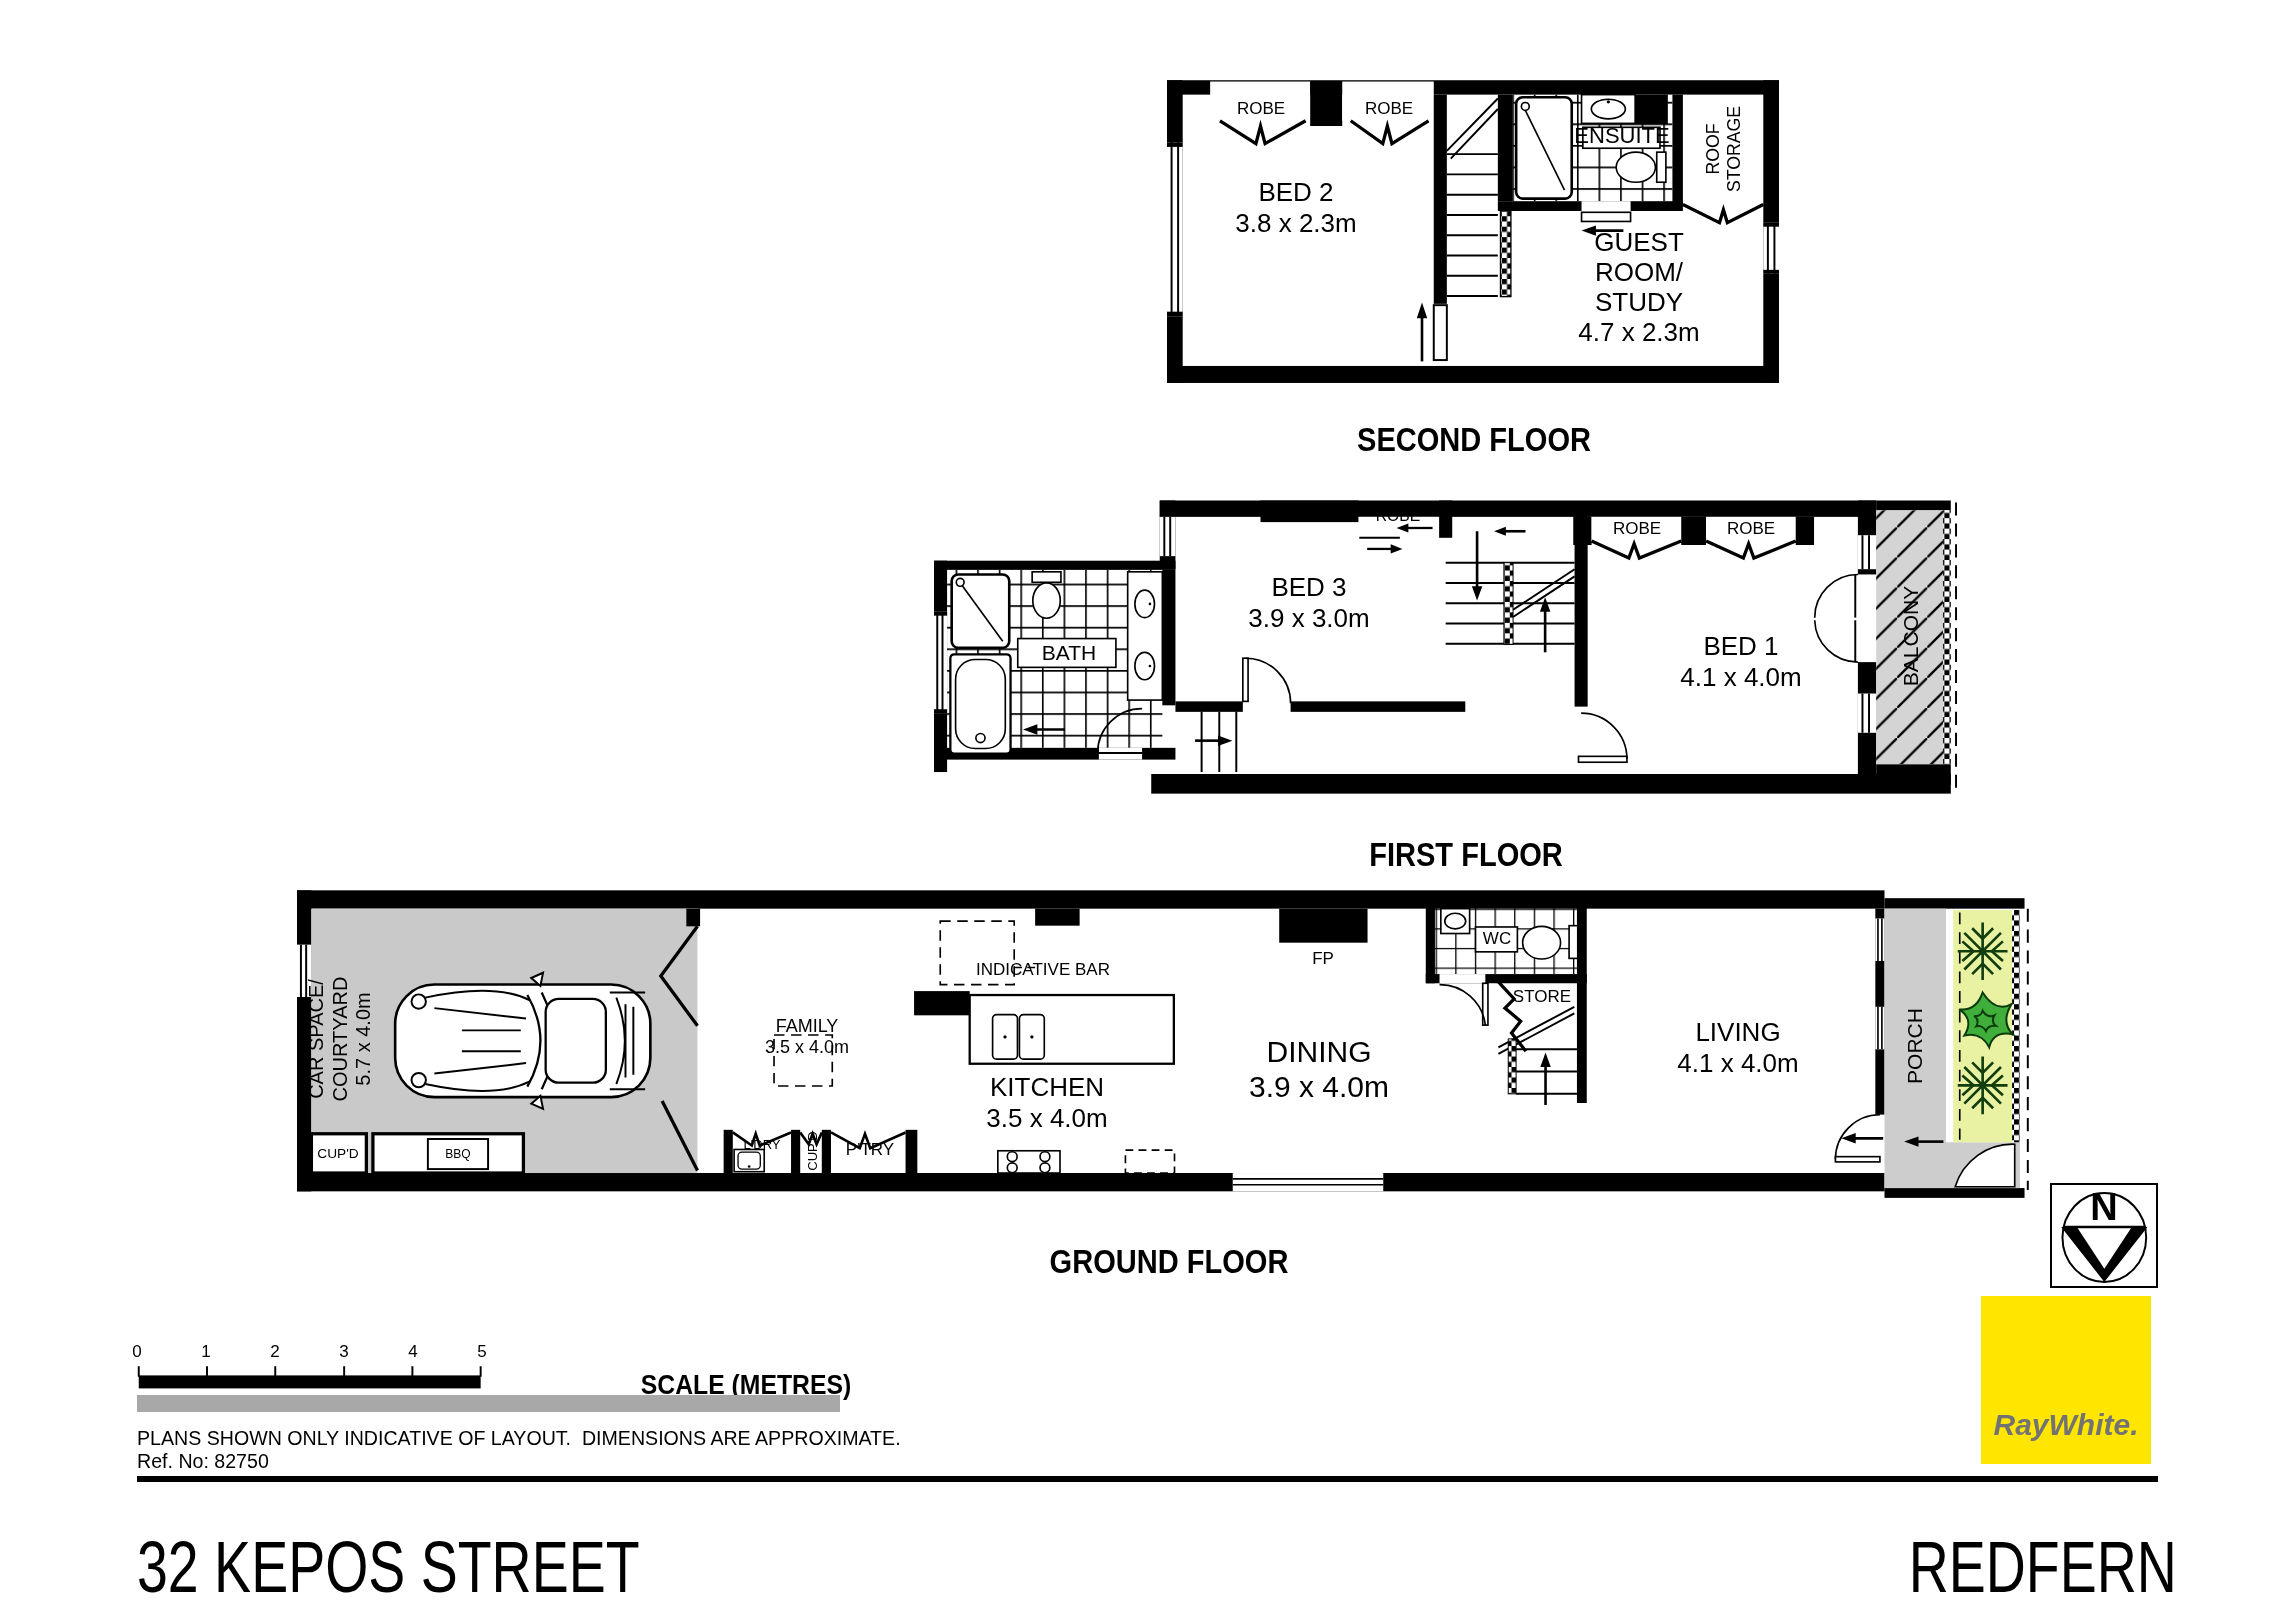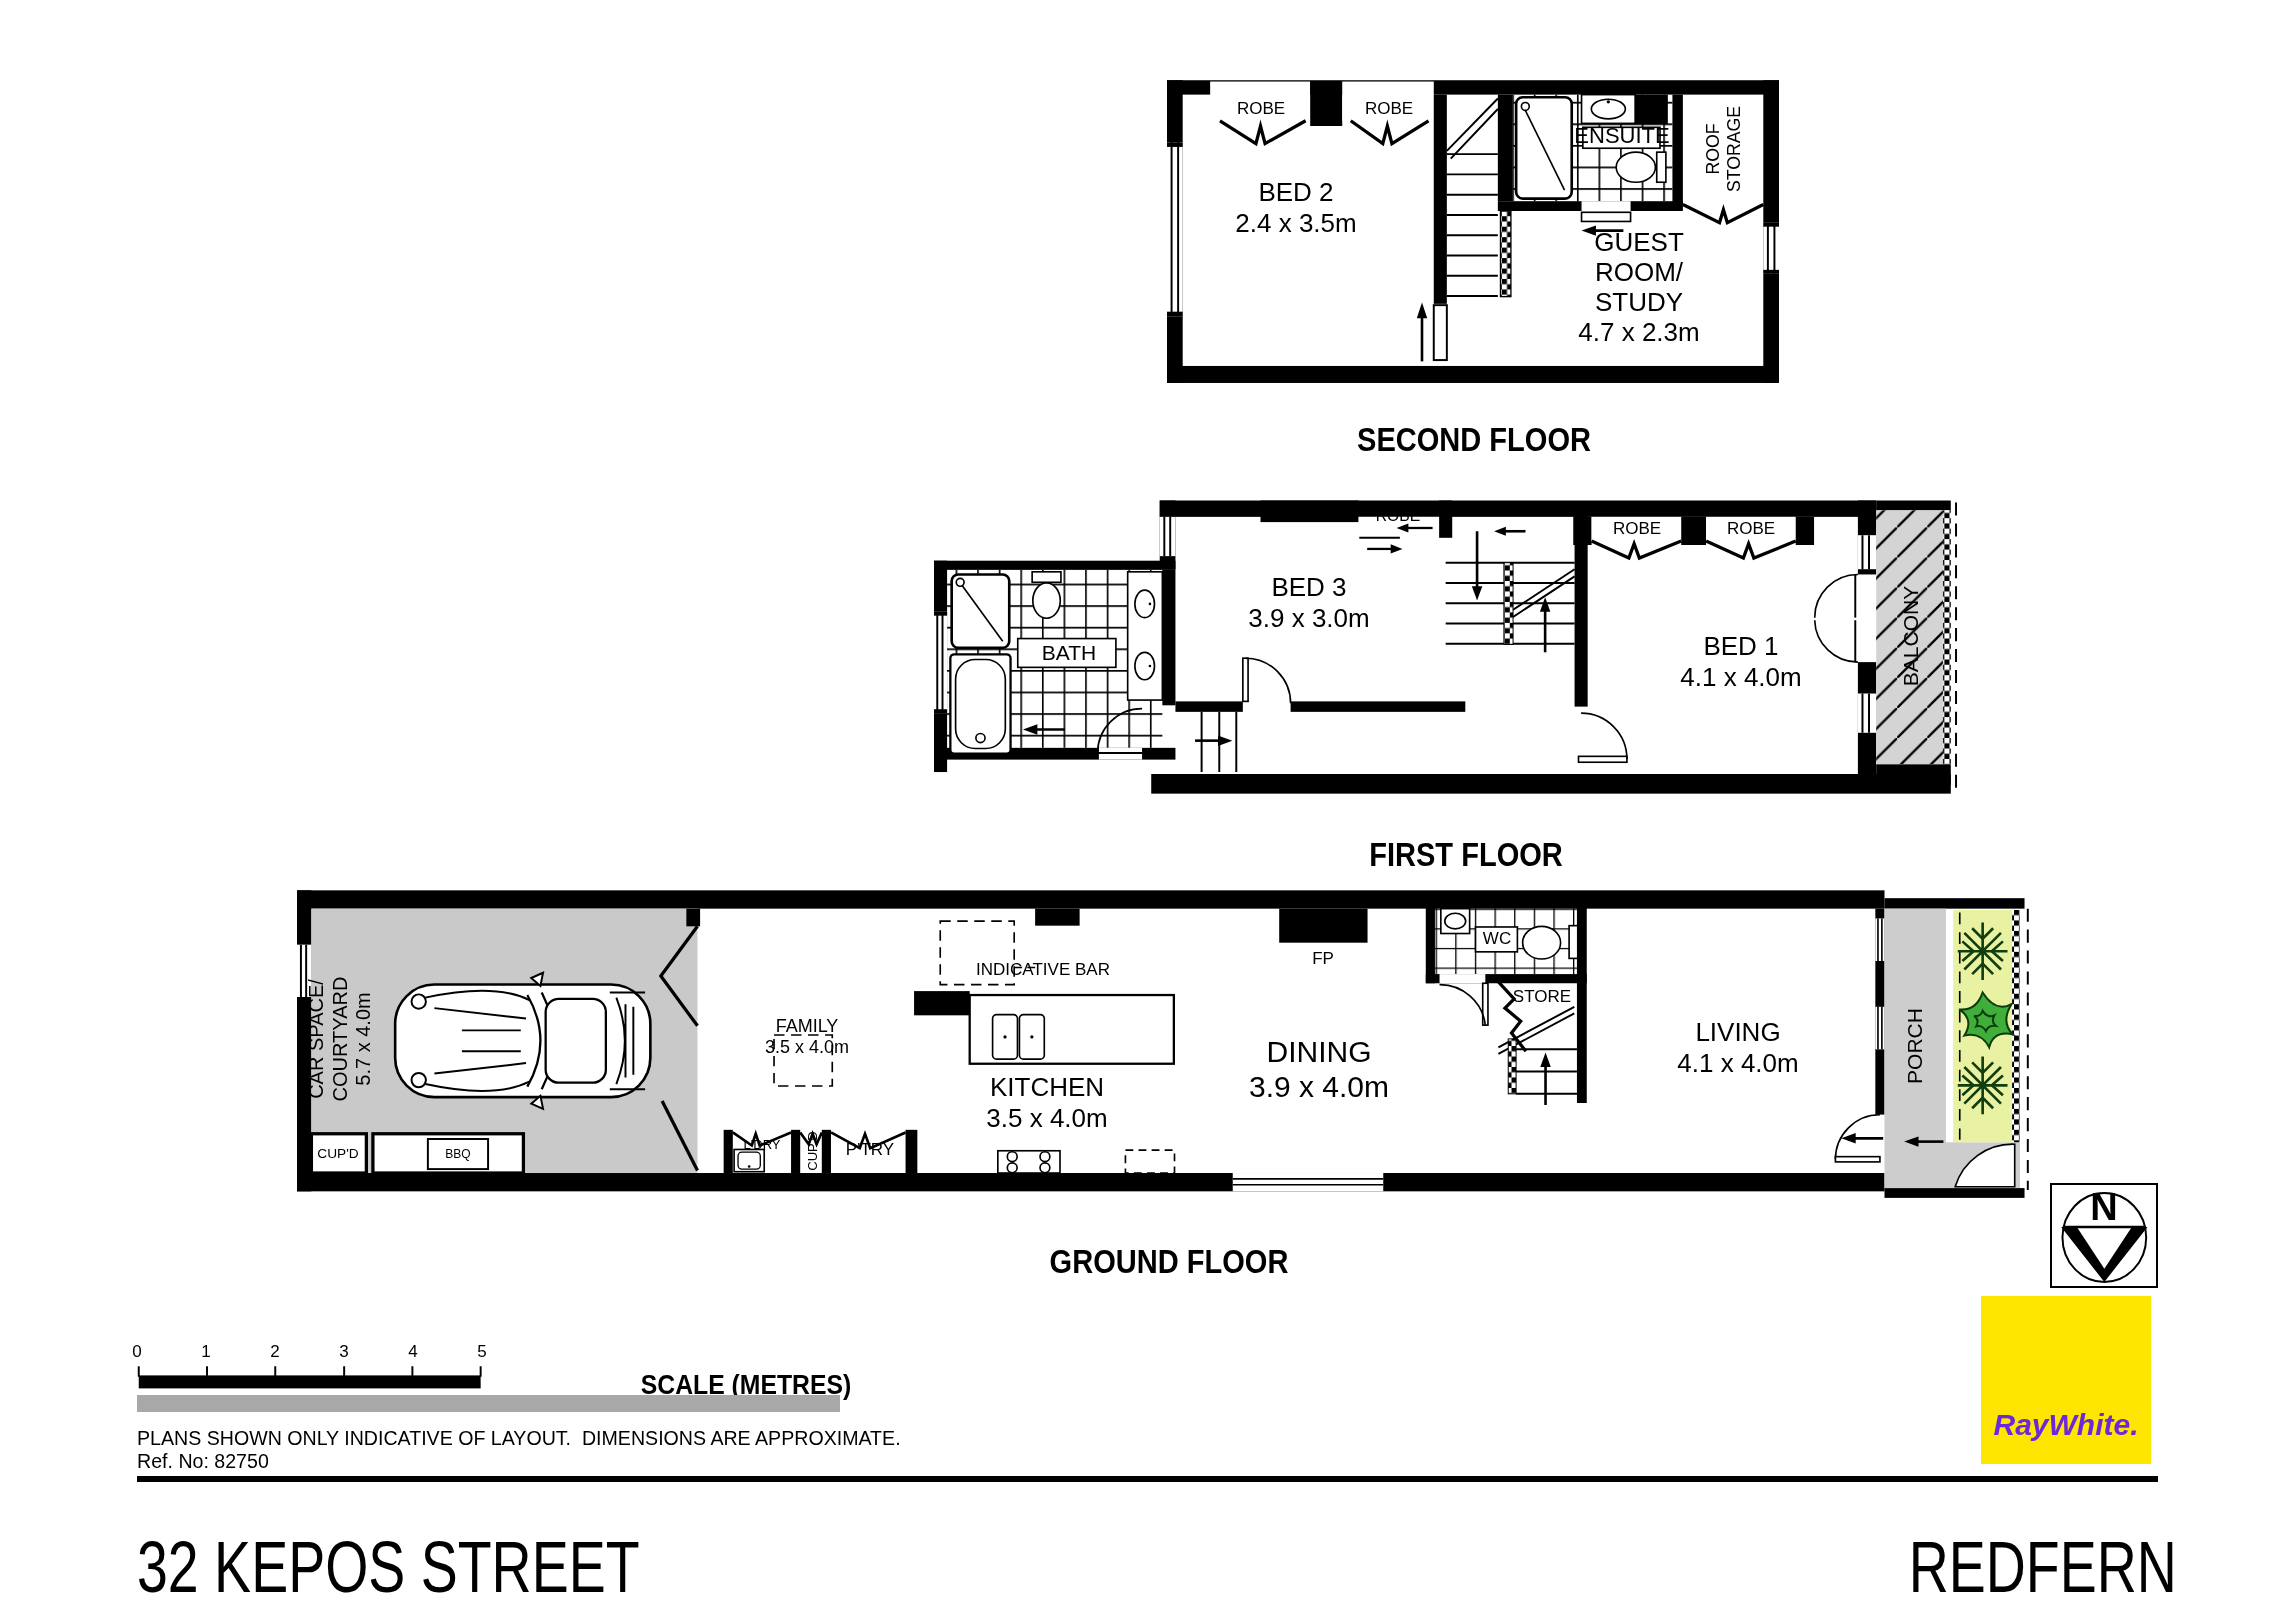--- a/index.html
+++ b/index.html
@@ -364,21 +364,21 @@
       </g>
     </g>
   </svg>
 
   <div class="lbl" style="left:1261px;top:109px;font-size:17px">ROBE</div>
   <div class="lbl" style="left:1389px;top:109px;font-size:17px">ROBE</div>
   <div class="lbl" style="left:1622px;top:136px;font-size:22px">ENSUITE</div>
   <div class="vlbl" style="left:1724px;top:149px;font-size:17.7px">ROOF
 STORAGE</div>
   <div class="lbl" style="left:1296px;top:208px;font-size:26px">BED 2
-2.4 x 3.5m</div>
+3.8 x 2.3m</div>
   <div class="lbl" style="left:1639px;top:288px;font-size:26px;line-height:1.15">GUEST
 ROOM/
 STUDY
 4.7 x 2.3m</div>
   <div class="title" style="left:1474px;top:440px">SECOND FLOOR</div>
 
   <div class="lbl" style="left:1069px;top:653px;font-size:21px">BATH</div>
   <div class="lbl" style="left:1309px;top:603px;font-size:26px">BED 3
 3.9 x 3.0m</div>
   <div class="lbl" style="left:1398px;top:516px;font-size:15.7px">ROBE</div>
@@ -432,21 +432,21 @@
   <div style="position:absolute;left:2050px;top:1183px;width:108px;height:105px;border:2px solid #000;background:#fff;box-sizing:border-box">
     <svg style="left:0;top:0" width="104" height="101" viewBox="0 0 159 154">
       <ellipse cx="80" cy="80" rx="64" ry="68" fill="#fff" stroke="#000" stroke-width="3"></ellipse>
       <line x1="18" y1="64" x2="142" y2="64" stroke="#000" stroke-width="4"></line>
       <polygon points="14,64 38,64 80,128 122,64 146,64 80,148" fill="#000"></polygon>
     </svg>
     <div class="lbl" style="left:52px;top:22px;font-size:38px;font-weight:bold">N</div>
   </div>
 
   <div style="position:absolute;left:1981px;top:1296px;width:170px;height:168px;background:#FFE600">
-    <div style="position:absolute;left:50%;bottom:22px;transform:translateX(-50%);font-size:30px;font-weight:bold;font-style:italic;color:#6d28d9;white-space:nowrap">RayWhite.</div>
+    <div style="position:absolute;left:50%;bottom:22px;transform:translateX(-50%);font-size:30px;font-weight:bold;font-style:italic;color:#737373;white-space:nowrap">RayWhite.</div>
   </div>
 
   <div class="divline" style="left:137px;top:1476px;width:2021px;height:5.9px"></div>
   <div class="foot" style="left:137px;top:1525px;transform:scaleX(0.76);transform-origin:left top">32 KEPOS STREET</div>
   <div class="foot" style="right:135px;top:1525px;transform:scaleX(0.76);transform-origin:right top">REDFERN</div>
 
 </div>
 
 
 </body></html>

